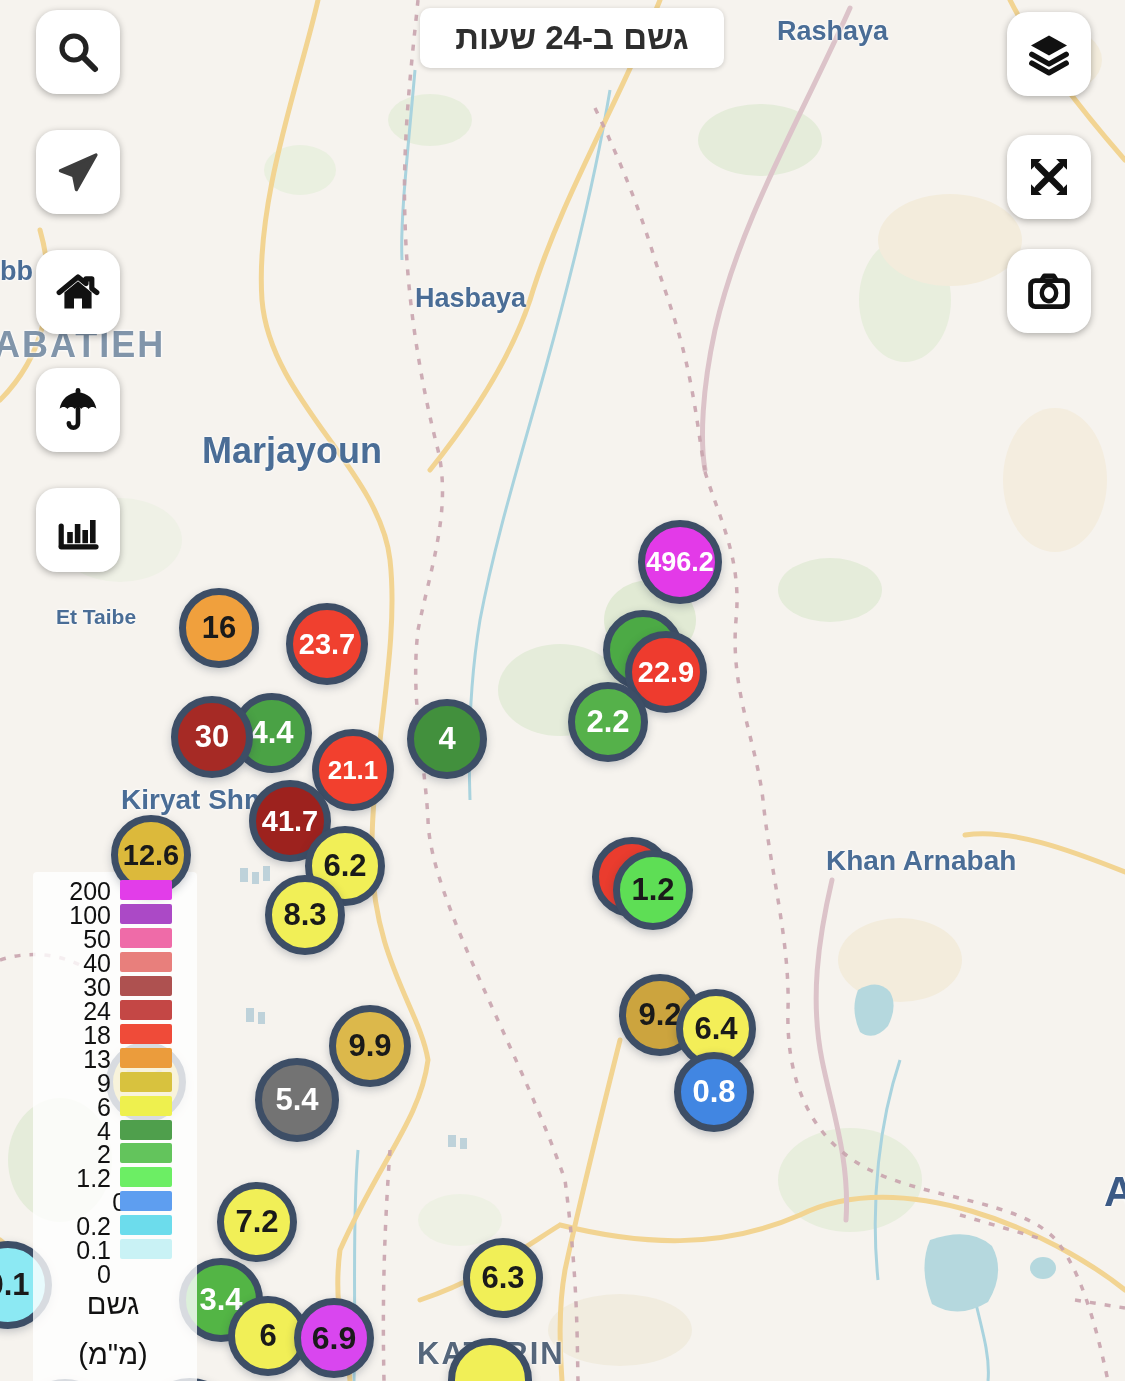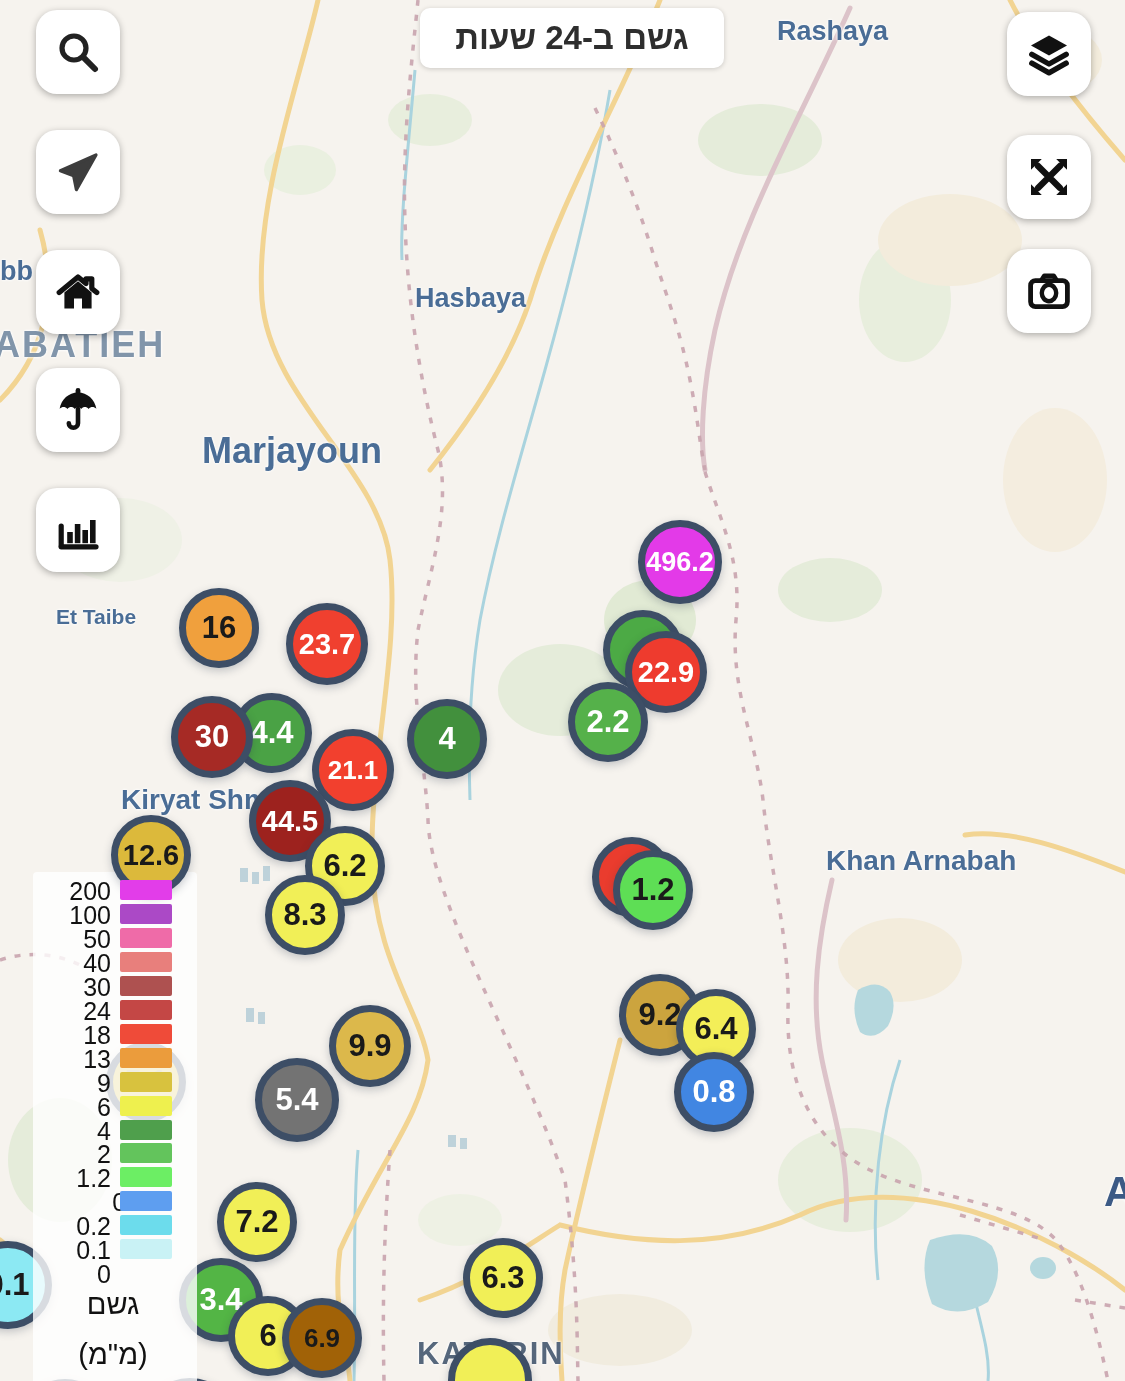--- a/index.html
+++ b/index.html
@@ -123,35 +123,35 @@
       <div class="marker" style="left: 603px; top: 610px; width: 80px; height: 80px; background: rgb(76, 170, 69); color: rgb(255, 255, 255); font-size: 31px; border-color: rgb(61, 78, 102);"></div>
       <div class="marker" style="left: 625px; top: 631px; width: 82px; height: 82px; background: rgb(238, 59, 46); color: rgb(255, 255, 255); font-size: 29px; border-color: rgb(61, 78, 102);">22.9</div>
       <div class="marker" style="left: 568px; top: 682px; width: 80px; height: 80px; background: rgb(85, 177, 74); color: rgb(255, 255, 255); font-size: 31px; border-color: rgb(61, 78, 102);">2.2</div>
       <div class="marker" style="left: 638px; top: 520px; width: 84px; height: 84px; background: rgb(227, 58, 232); color: rgb(255, 255, 255); font-size: 27px; border-color: rgb(61, 78, 102);">496.2</div>
       <div class="marker" style="left: 179px; top: 588px; width: 80px; height: 80px; background: rgb(240, 160, 61); color: rgb(26, 26, 26); font-size: 31px; border-color: rgb(61, 78, 102);">16</div>
       <div class="marker" style="left: 286px; top: 603px; width: 82px; height: 82px; background: rgb(240, 64, 47); color: rgb(255, 255, 255); font-size: 29px; border-color: rgb(61, 78, 102);">23.7</div>
       <div class="marker" style="left: 232px; top: 693px; width: 80px; height: 80px; background: rgb(74, 162, 69); color: rgb(255, 255, 255); font-size: 31px; border-color: rgb(61, 78, 102);">4.4</div>
       <div class="marker" style="left: 171px; top: 696px; width: 82px; height: 82px; background: rgb(166, 42, 37); color: rgb(255, 255, 255); font-size: 31px; border-color: rgb(61, 78, 102);">30</div>
       <div class="marker" style="left: 407px; top: 699px; width: 80px; height: 80px; background: rgb(66, 144, 61); color: rgb(255, 255, 255); font-size: 31px; border-color: rgb(61, 78, 102);">4</div>
       <div class="marker" style="left: 312px; top: 729px; width: 82px; height: 82px; background: rgb(242, 64, 46); color: rgb(255, 255, 255); font-size: 26px; border-color: rgb(61, 78, 102);">21.1</div>
-      <div class="marker" style="left: 249px; top: 780px; width: 82px; height: 82px; background: rgb(157, 34, 30); color: rgb(255, 255, 255); font-size: 29px; border-color: rgb(61, 78, 102);">44.5</div>
+      <div class="marker" style="left: 249px; top: 780px; width: 82px; height: 82px; background: rgb(157, 34, 30); color: rgb(255, 255, 255); font-size: 29px; border-color: rgb(61, 78, 102);">41.7</div>
       <div class="marker" style="left: 305px; top: 826px; width: 80px; height: 80px; background: rgb(241, 239, 87); color: rgb(26, 26, 26); font-size: 31px; border-color: rgb(61, 78, 102);">6.2</div>
       <div class="marker" style="left: 265px; top: 875px; width: 80px; height: 80px; background: rgb(241, 239, 87); color: rgb(26, 26, 26); font-size: 31px; border-color: rgb(61, 78, 102);">8.3</div>
       <div class="marker" style="left: 592px; top: 837px; width: 80px; height: 80px; background: rgb(234, 60, 46); color: rgb(255, 255, 255); font-size: 31px; border-color: rgb(61, 78, 102);"></div>
       <div class="marker" style="left: 613px; top: 850px; width: 80px; height: 80px; background: rgb(94, 222, 85); color: rgb(26, 26, 26); font-size: 31px; border-color: rgb(61, 78, 102);">1.2</div>
       <div class="marker" style="left: 619px; top: 974px; width: 82px; height: 82px; background: rgb(204, 164, 62); color: rgb(26, 26, 26); font-size: 31px; border-color: rgb(61, 78, 102);">9.2</div>
       <div class="marker" style="left: 676px; top: 989px; width: 80px; height: 80px; background: rgb(243, 238, 88); color: rgb(26, 26, 26); font-size: 31px; border-color: rgb(61, 78, 102);">6.4</div>
       <div class="marker" style="left: 674px; top: 1052px; width: 80px; height: 80px; background: rgb(65, 134, 226); color: rgb(255, 255, 255); font-size: 31px; border-color: rgb(61, 78, 102);">0.8</div>
       <div class="marker" style="left: 329px; top: 1005px; width: 82px; height: 82px; background: rgb(220, 184, 75); color: rgb(26, 26, 26); font-size: 31px; border-color: rgb(61, 78, 102);">9.9</div>
       <div class="marker" style="left: 255px; top: 1058px; width: 84px; height: 84px; background: #737373; color: rgb(255, 255, 255); font-size: 31px; border-color: rgb(61, 78, 102);">5.4</div>
       <div class="marker" style="left: 106px; top: 1042px; width: 80px; height: 80px; background: rgb(217, 193, 74); color: rgb(181, 167, 100); font-size: 31px; border-color: rgb(61, 78, 102);">5.1</div>
       <div class="marker" style="left: 217px; top: 1182px; width: 80px; height: 80px; background: rgb(241, 239, 87); color: rgb(26, 26, 26); font-size: 31px; border-color: rgb(61, 78, 102);">7.2</div>
       <div class="marker" style="left: 179px; top: 1258px; width: 84px; height: 84px; background: rgb(83, 181, 69); color: rgb(255, 255, 255); font-size: 31px; border-color: rgb(61, 78, 102);">3.4</div>
       <div class="marker" style="left: 228px; top: 1296px; width: 80px; height: 80px; background: rgb(241, 239, 87); color: rgb(26, 26, 26); font-size: 31px; border-color: rgb(61, 78, 102);">6</div>
-      <div class="marker" style="left: 282px; top: 1298px; width: 80px; height: 80px; background: #a16207; color: rgb(26, 26, 26); font-size: 26px; border-color: rgb(61, 78, 102);">6.9</div>
+      <div class="marker" style="left: 294px; top: 1298px; width: 80px; height: 80px; background: #d946ef; color: rgb(26, 26, 26); font-size: 32px; border-color: rgb(61, 78, 102);">6.9</div>
       <div class="marker" style="left: 463px; top: 1238px; width: 80px; height: 80px; background: rgb(241, 239, 87); color: rgb(26, 26, 26); font-size: 31px; border-color: rgb(61, 78, 102);">6.3</div>
       <div class="marker" style="left: 448px; top: 1338px; width: 84px; height: 84px; background: rgb(241, 239, 87); color: rgb(26, 26, 26); font-size: 31px; border-color: rgb(61, 78, 102);"></div>
       <div class="marker" style="left: -36px; top: 1241px; width: 88px; height: 88px; background: rgb(140, 233, 243); color: rgb(26, 26, 26); font-size: 31px; border-color: rgb(61, 78, 102);">0.1</div>
       <div class="marker" style="left: 20px; top: 1379px; width: 90px; height: 90px; background: rgb(159, 182, 201); color: rgb(26, 26, 26); font-size: 31px; border-color: rgb(61, 78, 102);"></div>
       <div class="marker" style="left: 142px; top: 1378px; width: 96px; height: 96px; background: rgb(168, 200, 218); color: rgb(26, 26, 26); font-size: 31px; border-color: rgb(61, 78, 102);"></div>
       <div class="marker above-legend" style="left: 111px; top: 815px; width: 80px; height: 80px; background: rgb(220, 185, 59); color: rgb(26, 26, 26); font-size: 29px; border-color: rgb(61, 78, 102);">12.6</div>
     </div>
 
   <div class="legend-panel"></div>
   <div id="legend-layer">

